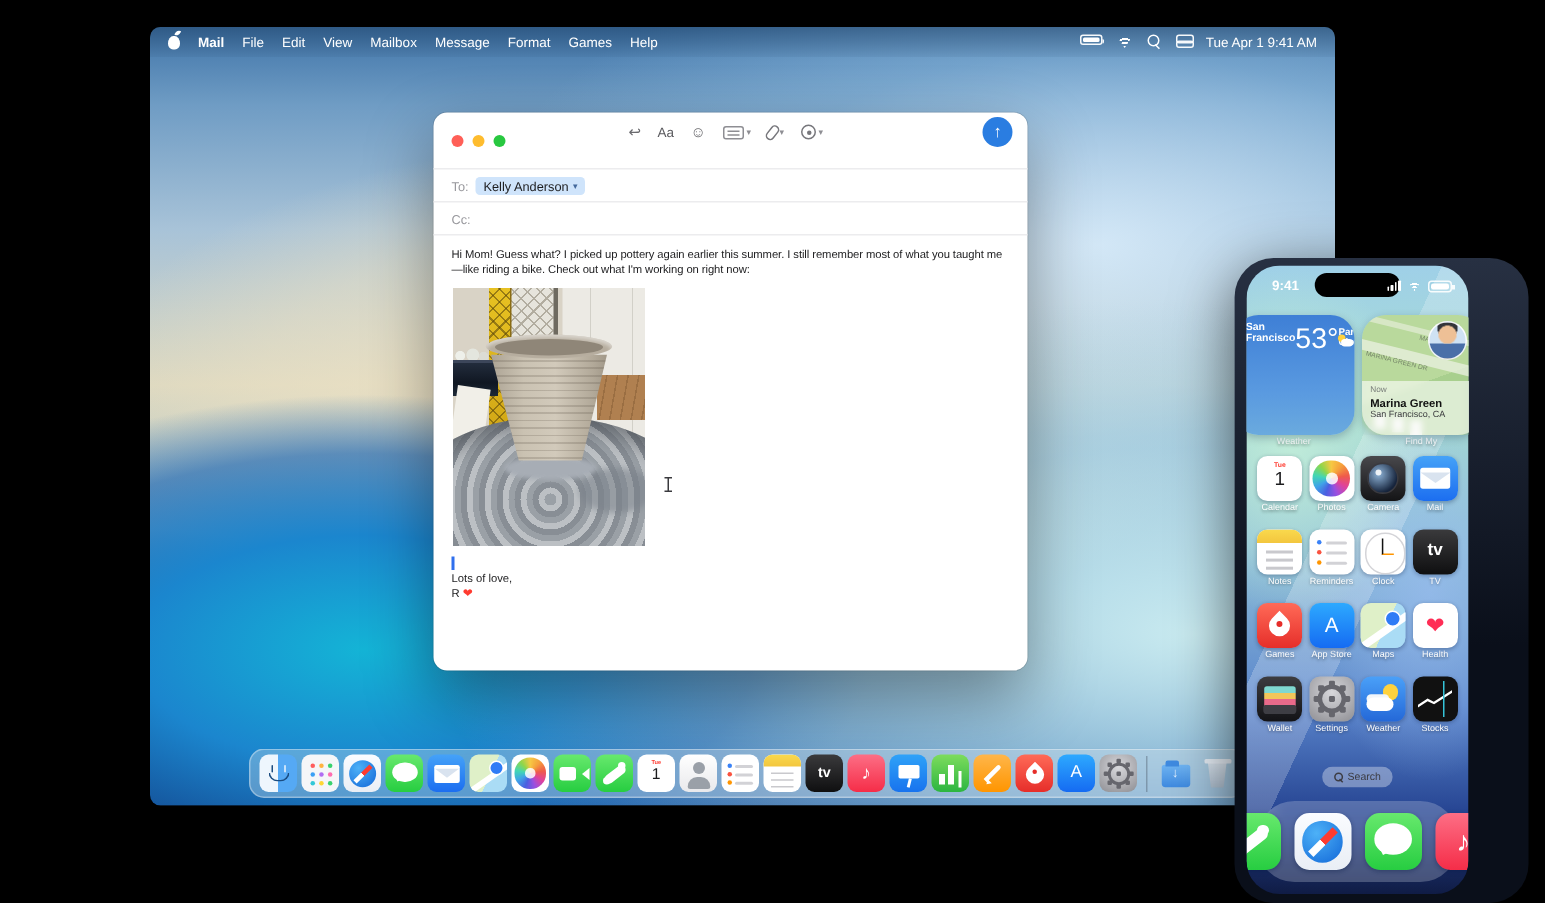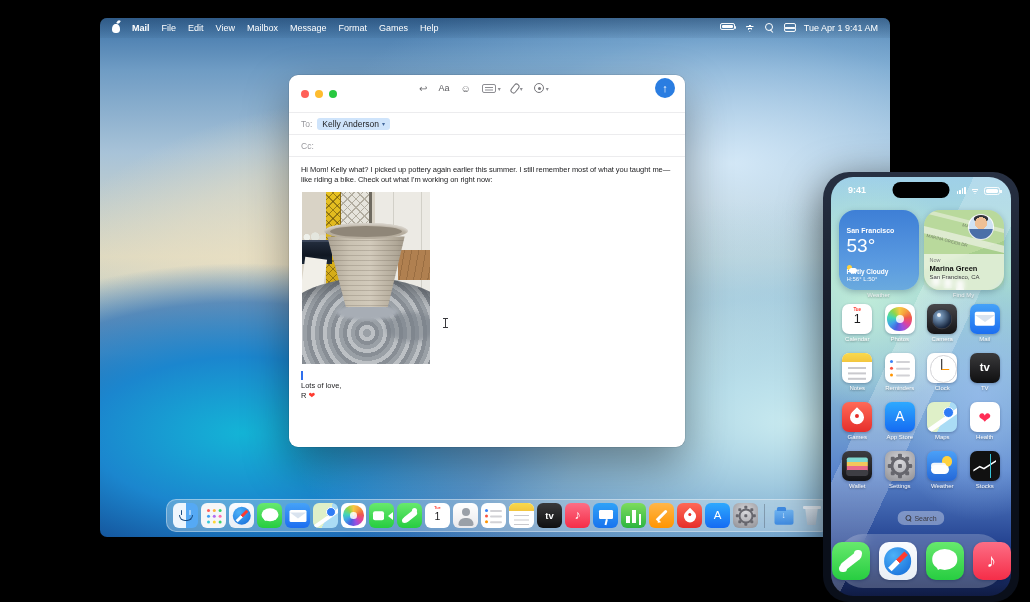--- a/index.html
+++ b/index.html
@@ -206,21 +206,21 @@
   .icon-weather::before{width:.9em;height:.9em;border-radius:50%;background:#ffd23e;left:48%;top:16%}
   .icon-weather::after{width:1.5em;height:.8em;border-radius:.5em;background:#fff;left:14%;top:46%;box-shadow:-.12em -.3em 0 -.12em #f2f6fa}
   .icon-stocks{background:#111}
   .icon-stocks::before{left:12%;top:30%;width:76%;height:42%;background:#fff;
     clip-path:polygon(0 78%,28% 45%,46% 62%,100% 0,100% 14%,47% 76%,28% 60%,0 92%)}
   .icon-stocks::after{width:.1em;height:78%;left:68%;top:11%;background:#35c4d8}
 
   
   .iphone{position:absolute;left:823px;top:172px;width:196px;height:430px;border-radius:26px;
     background:linear-gradient(180deg,#273042,#0a0f1a 60%);box-shadow:0 10px 40px rgba(0,0,0,.6)}
-  .ph-screen{position:absolute;left:8px;top:5px;width:180px;height:419px;border-radius:22px;overflow:hidden;
+  .ph-screen{position:absolute;left:8px;top:5px;width:148px;height:419px;border-radius:22px;overflow:hidden;
     background:
       linear-gradient(115deg,transparent 0 38%,rgba(255,255,255,.22) 38% 54%,transparent 54%),
       radial-gradient(80% 40% at 20% 28%, rgba(195,238,218,.9), transparent 70%),
       radial-gradient(70% 40% at 82% 52%, rgba(152,188,238,.75), transparent 75%),
       linear-gradient(180deg,#9fd0e8 0%,#a8ddd0 22%,#8fc0d8 45%,#5a85cc 70%,#23418f 88%,#101c45 100%)}
   .ph-status{position:absolute;top:5px;left:0;right:0;height:18px;color:#fff}
   .ph-time{position:absolute;left:17px;top:3px;font-size:9px;font-weight:700}
   .island{position:absolute;left:50%;top:0;transform:translateX(-50%);width:57px;height:16px;border-radius:9px;background:#000}
   .ph-sright{position:absolute;right:11px;top:4px;display:flex;align-items:center;gap:3px}
   .ph-bars{display:flex;align-items:flex-end;gap:1px}
@@ -228,21 +228,21 @@
   .b1{height:3px}.b2{height:4.2px}.b3{height:5.4px}.b4{height:6.6px}
   .ph-wifi{transform:scale(.8)}
   .ph-batt{width:16px;height:8px;border:1px solid rgba(255,255,255,.9);border-radius:2.5px;position:relative}
   .ph-batt::before{content:"";position:absolute;inset:1px;background:#fff;border-radius:1.5px}
   .ph-batt::after{content:"";position:absolute;right:-2.5px;top:2px;width:1.5px;height:3px;background:rgba(255,255,255,.9)}
 
   .ph-widgets{position:absolute;top:33px;left:7px;right:7px;display:flex;gap:5px;justify-content:center}
   .widgetwrap{display:flex;flex-direction:column;align-items:center;gap:2px}
   .widget{width:80px;height:80px;border-radius:16px;overflow:hidden;position:relative;box-shadow:0 2px 6px rgba(0,20,60,.25)}
   .wlabel{font-size:6px;color:rgba(255,255,255,.92);text-shadow:0 1px 2px rgba(0,0,0,.35)}
-  .w-weather{background:linear-gradient(180deg,#3e7fd6,#5a9ae0 65%,#6aaade);color:#fff;padding:17px 8px;display:flex;flex-direction:column}
+  .w-weather{background:linear-gradient(180deg,#3e7fd6,#5a9ae0 65%,#6aaade);color:#fff;padding:5px 8px;display:flex;flex-direction:row}
   .ww-city{font-size:7px;font-weight:700}
   .ww-temp{font-size:19px;font-weight:400;margin-top:1px}
   .ww-icon{width:11px;height:8px;position:relative;margin-top:8px}
   .ww-icon::before{content:"";position:absolute;width:5px;height:5px;border-radius:50%;background:#ffd23e;left:0;top:0}
   .ww-icon::after{content:"";position:absolute;width:8px;height:4.5px;border-radius:3px;background:#fff;left:2px;top:3px}
   .ww-cond{font-size:6.5px;font-weight:700;margin-top:3px}
   .ww-hl{font-size:6px;margin-top:1px;opacity:.95}
   .w-findmy{background:linear-gradient(160deg,#b9d99c 0 55%,#a8cf8e 55% 100%)}
   .fm-road{position:absolute;left:-10%;top:34%;width:130%;height:7px;background:rgba(235,240,225,.75);transform:rotate(14deg)}
   .fm-road2{position:absolute;left:-10%;top:12%;width:130%;height:4px;background:rgba(235,240,225,.6);transform:rotate(14deg)}
@@ -324,21 +324,21 @@
 
     <div class="frow">
       <span>To:</span>
       <span class="token">Kelly Anderson</span>
     </div>
     <div class="frow">
       <span>Cc:</span>
     </div>
 
     <div class="mbody">
-      <div class="para">Hi Mom! Kelly what? I picked up pottery again earlier this summer. I still remember most of what you taught me—like riding a bike. Check out what I'm working on right now:</div>
+      <div class="para">Hi Mom! Guess what? I picked up pottery again earlier this summer. I still remember most of what you taught me—like riding a bike. Check out what I'm working on right now:</div>
 
       <div class="pottery">
         <div class="pt-rightwall"></div>
         <div class="pt-floor"></div>
         <div class="pt-window"></div>
         <div class="pt-stained"></div>
         <div class="pt-objects"></div>
         <div class="pt-mantel"></div>
         <div class="pt-board"></div>
         <div class="pt-wheel"></div>

